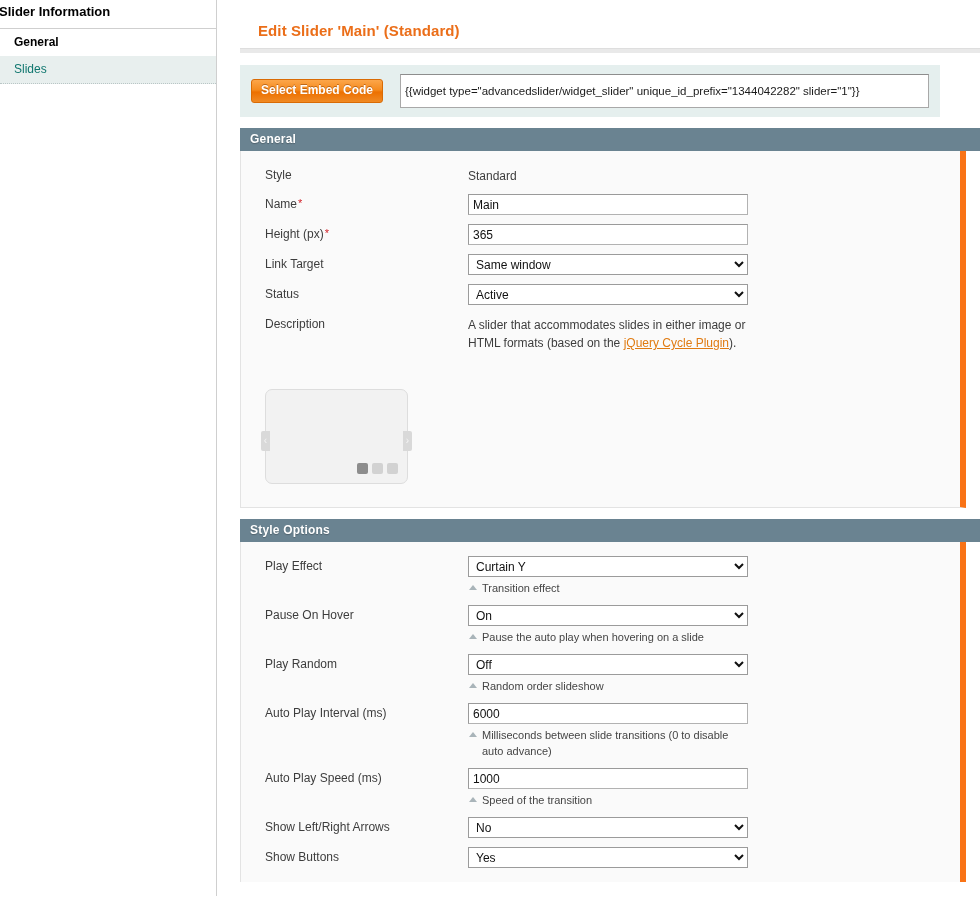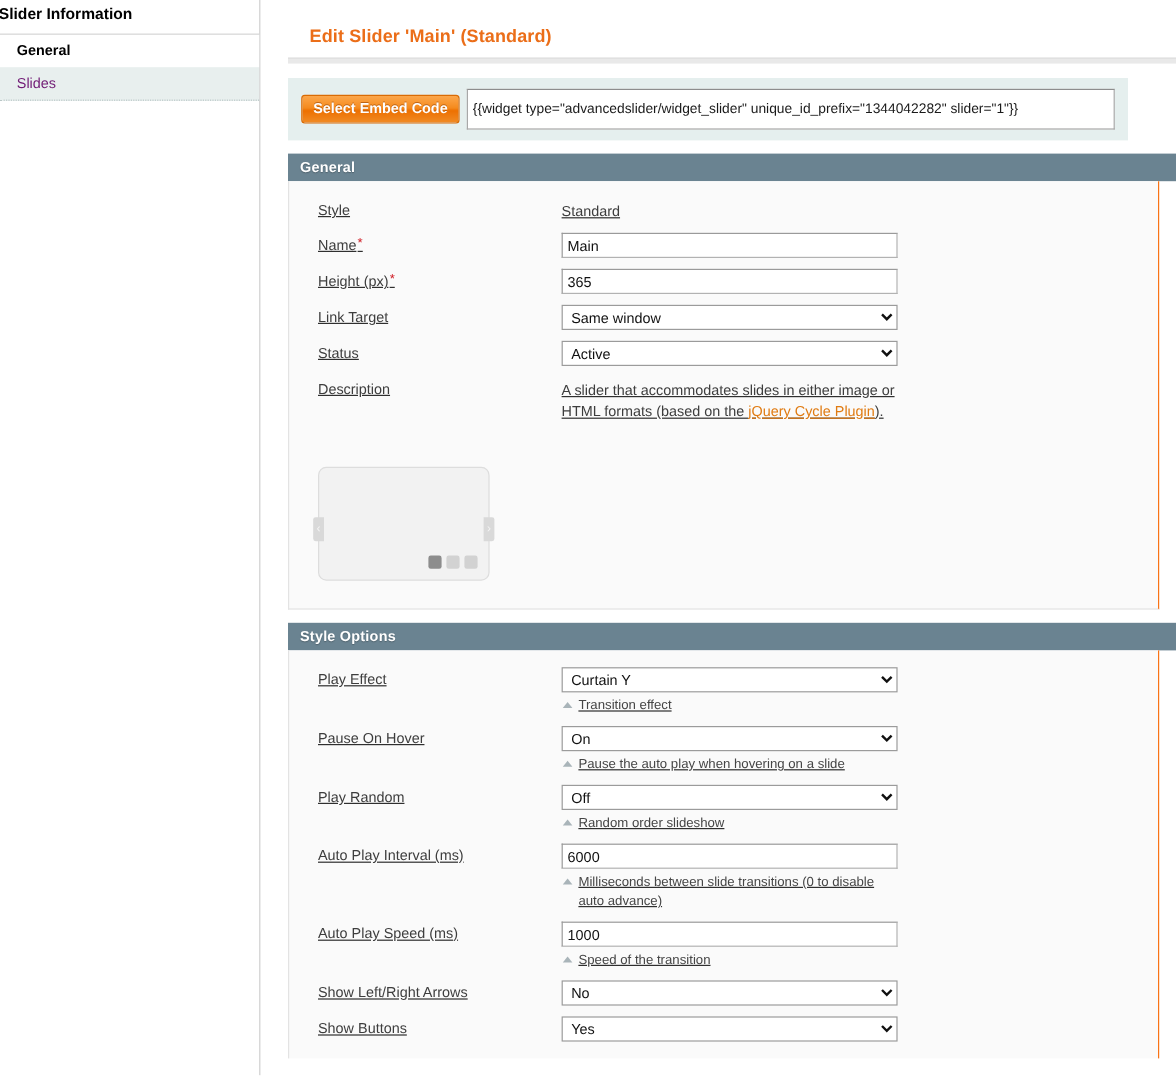--- a/index.html
+++ b/index.html
@@ -41,21 +41,21 @@
     white-space: nowrap;
   }
   .side-item.active {
     font-weight: bold;
     color: #000;
     background: #ffffff;
     border-bottom: none;
   }
   .side-item.inactive {
     background: #e8efee;
-    color: #701a75;
+    color: #0f766e;
   }
 
   
   #main {
     position: absolute;
     left: 240px; top: 16px;
     width: 740px;
     height: 908px;
   }
 
@@ -76,21 +76,21 @@
   }
 
   
   #embed-bar {
     margin-top: 12px;
     width: 700px;
     background: #e5efee;
     padding: 9px 0 9px 11px;
     display: flex;
     align-items: center;
-    gap: 6px;
+    gap: 17px;
   }
   #embed-btn {
     font-family: "Liberation Sans", sans-serif;
     font-size: 12px;
     font-weight: bold;
     color: #ffffff;
     text-shadow: 0 -1px 0 rgba(140,60,0,0.55);
     background: linear-gradient(to bottom, #fca64a 0%, #f58b1e 45%, #ed7000 55%, #f08a24 100%);
     border: 1px solid #d96b05;
     border-radius: 3px;
@@ -123,25 +123,24 @@
     padding: 5px 0 6px 10px;
     letter-spacing: 0.2px;
     text-shadow: 0 1px 1px rgba(0,0,0,0.25);
     width: 740px;
     height: 23px;
     line-height: 13px;
   }
   .fs-body {
     background: #fafafa;
     border-left: 1px solid #e3e3e3;
-    border-right: 1px solid #f97316;
+    border-right: 6px solid #f97316;
     border-bottom: 1px solid #e3e3e3;
     width: 726px;
     padding: 14px 0 14px 0;
-    text-decoration: underline;
   }
   .fs-body.nobottom { border-bottom: none; padding-bottom: 5px; }
 
   
   .row {
     display: flex;
     align-items: flex-start;
     padding: 0 0 0 24px;
     margin-bottom: 9px;
   }

